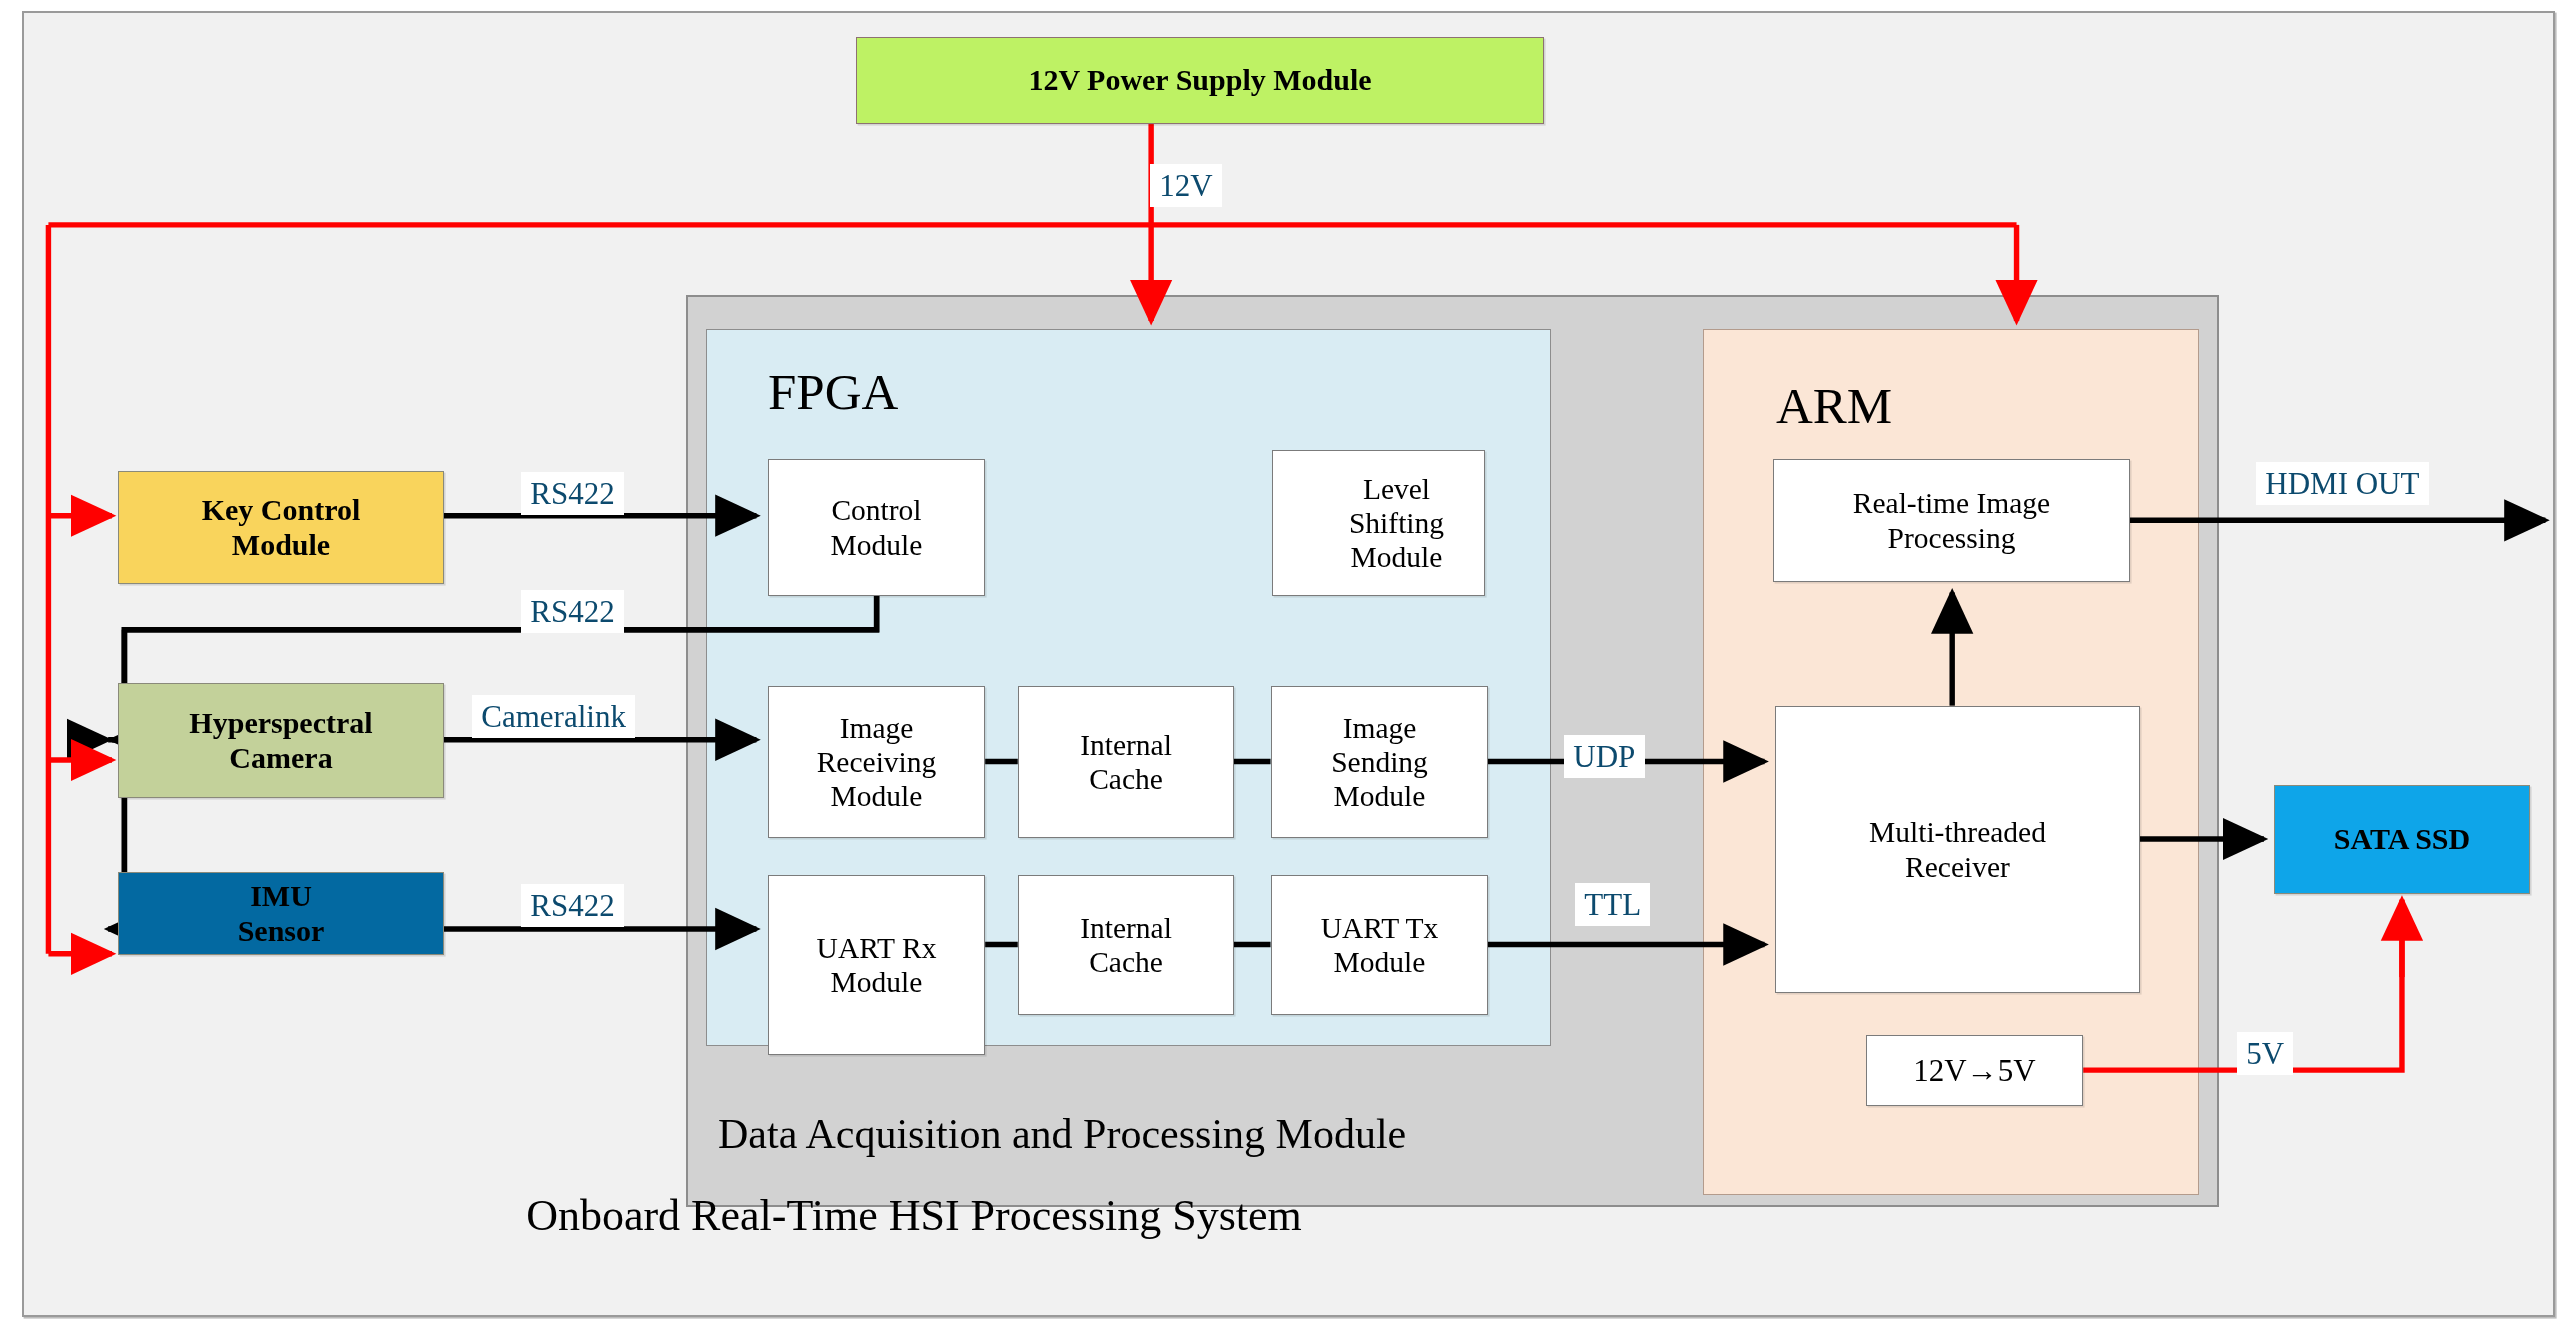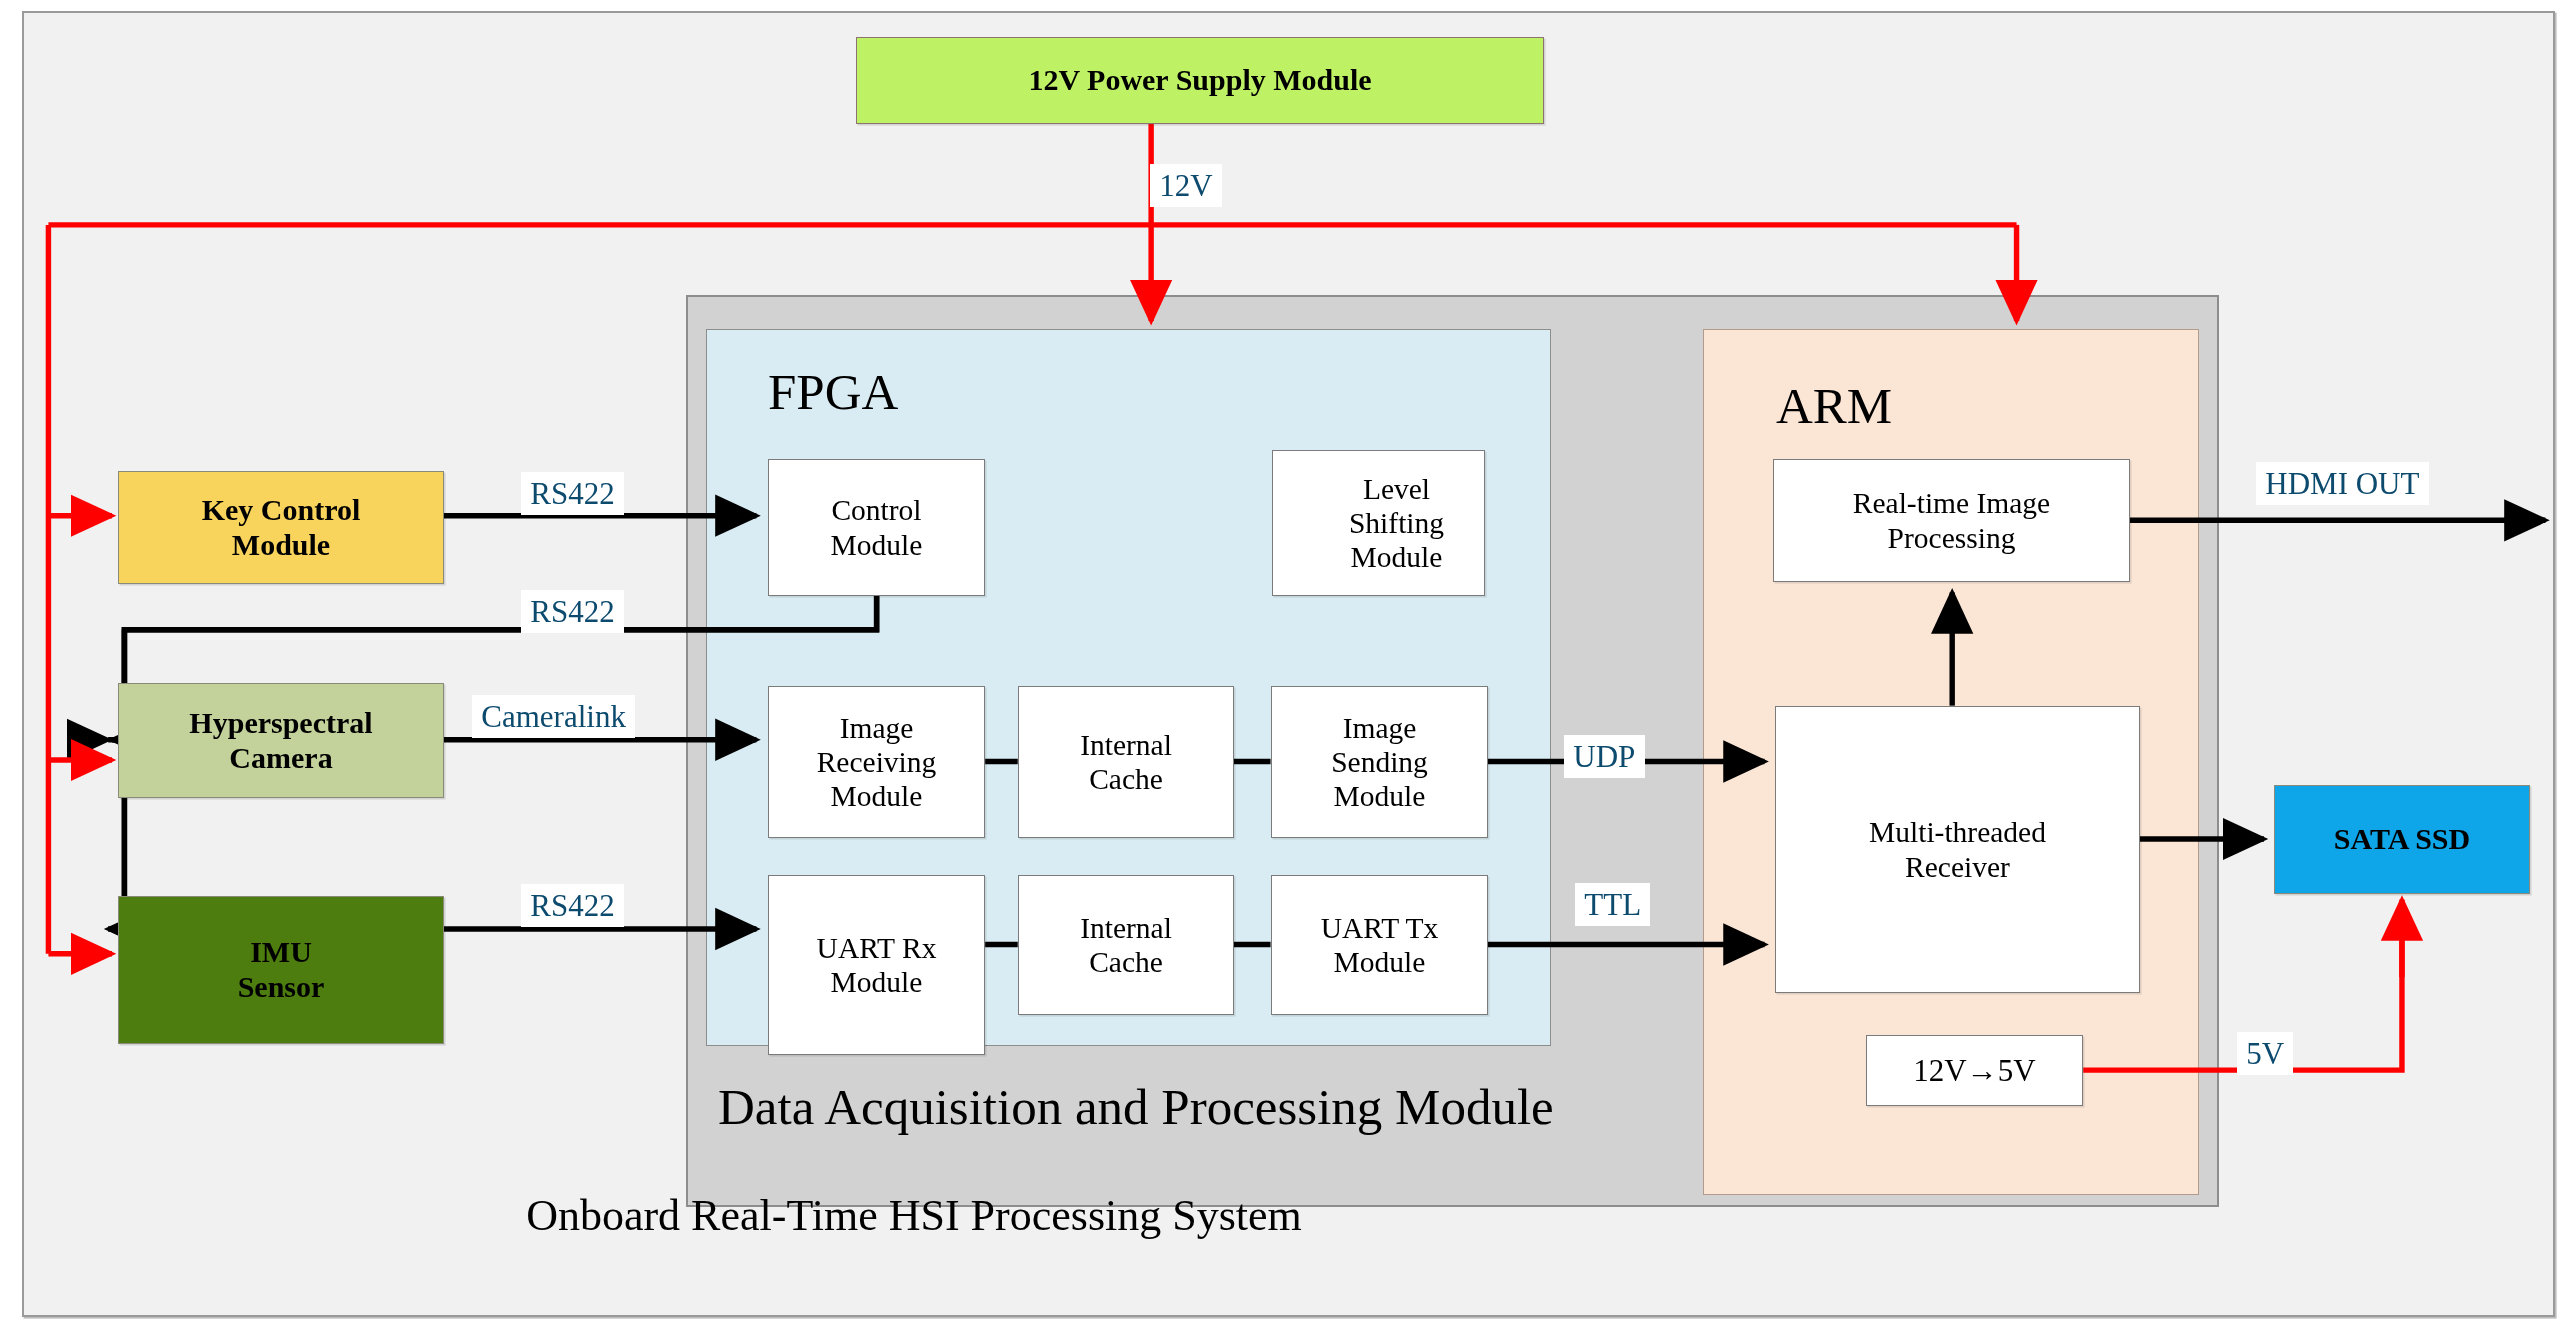--- a/index.html
+++ b/index.html
@@ -57,24 +57,24 @@
   .daq-frame {
     left: 686px;
     top: 295px;
     width: 1533px;
     height: 912px;
     background: #d2d2d2;
     border: 2.3px solid #8d8d8d;
   }
   .daq-caption {
     left: 698px;
-    top: 1079px;
+    top: 1106px;
     width: 970px;
     height: 57px;
-    font-size: 51px;
+    font-size: 42px;
     justify-content: flex-start;
     padding-left: 20px;
   }
 
   
   .fpga-frame {
     left: 706px;
     top: 329px;
     width: 845px;
     height: 717px;
@@ -137,23 +137,22 @@
     left: 118px;
     top: 683px;
     width: 326px;
     height: 115px;
     background: #c3d19a;
   }
   .mod-imu {
     left: 118px;
     top: 872px;
     width: 326px;
-    height: 148px;
-    background: #4d7c0f;
-    margin-top: 24px;
+    height: 83px;
+    background: #0369a1;
   }
   .mod-ssd {
     left: 2274px;
     top: 785px;
     width: 256px;
     height: 109px;
     background: #0ea5e9;
   }
 
   

